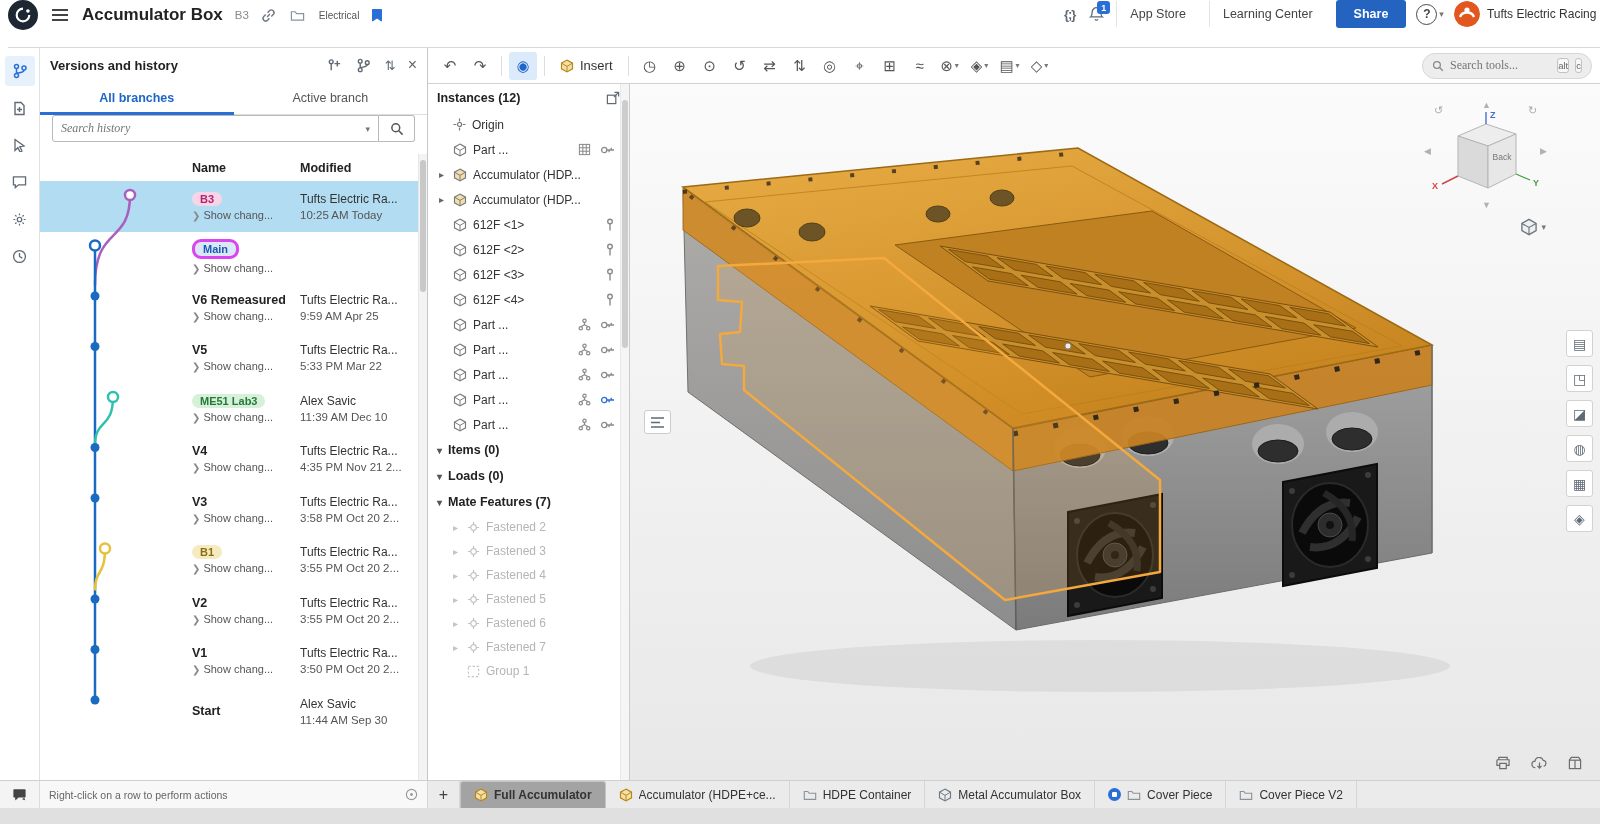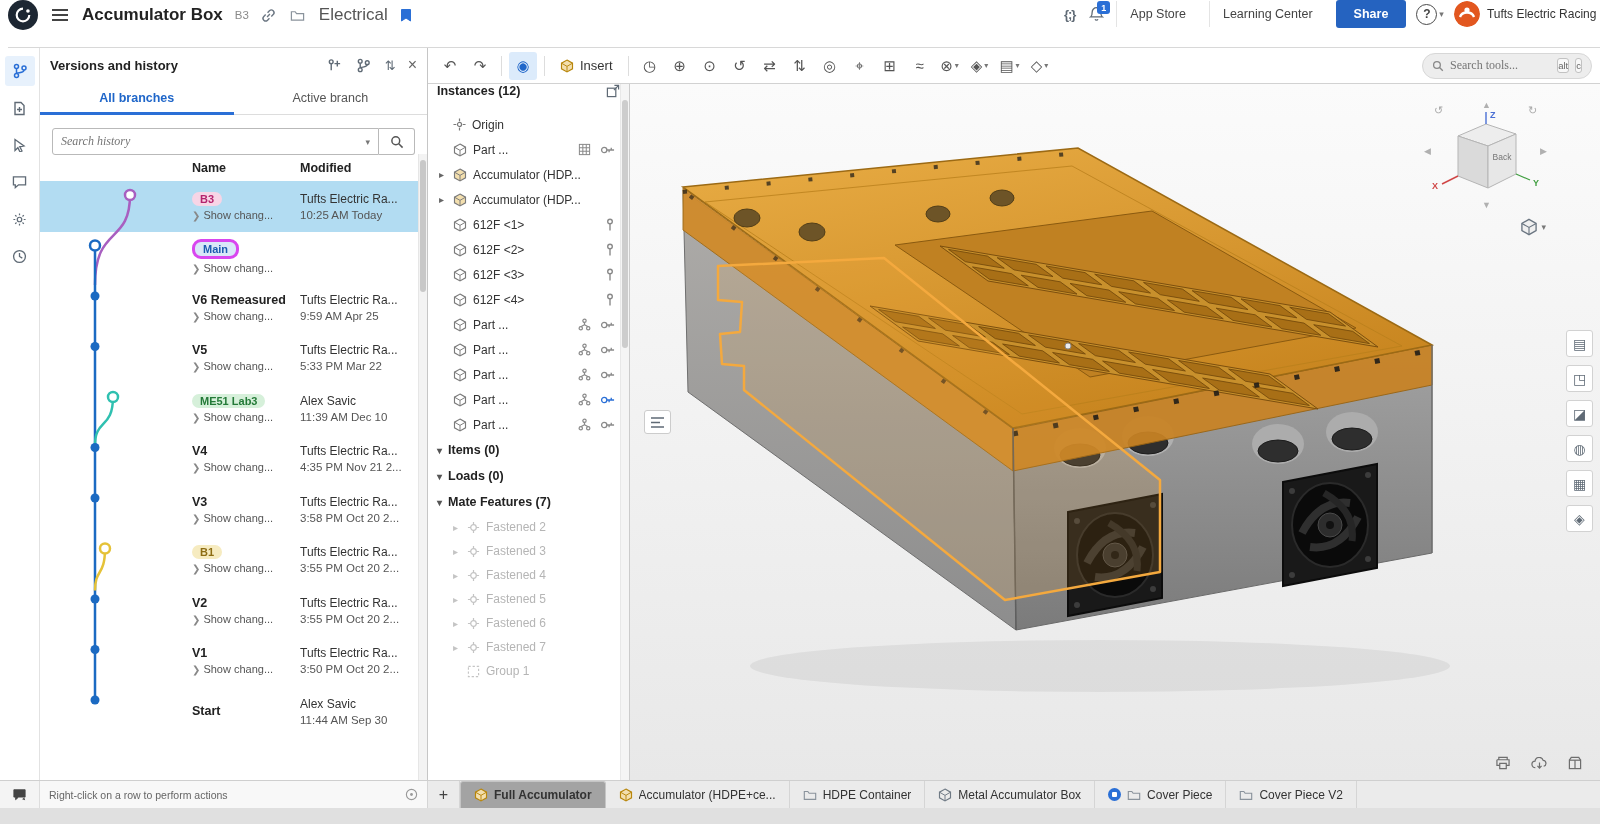--- a/index.html
+++ b/index.html
@@ -11,21 +11,21 @@
 
 
 .topbar{position:absolute;top:0;left:8px;width:1600px;height:48px;background:#fff;border-bottom:1px solid #d8d8d8;display:flex;align-items:flex-start;padding:0 0;z-index:20}
 .tb-left{display:flex;align-items:center;gap:10px}
 .logo{width:30px;height:30px;border-radius:50%;background:#1d2733;display:flex;align-items:center;justify-content:center}
 .burger{display:flex;flex-direction:column;gap:3px;padding:4px}
 .burger i{display:block;width:16px;height:2px;background:#444}
 .doc-title{font-size:17px;font-weight:700;color:#222;white-space:nowrap}
 .doc-ver{font-size:11.5px;color:#8a8a8a;margin-left:2px}
 .tb-ic{color:#6b7682;display:flex;align-items:center;padding:2px}
-.folder-lbl{font-size:17px;color:#555;margin-left:2px}
+.folder-lbl{font-size:10px;color:#555;margin-left:2px}
 .tb-right{margin-left:auto;display:flex;align-items:center;gap:10px}
 .tb-braces{font-size:13px;color:#5f6a75;font-weight:700;letter-spacing:-1px}
 .bell-wrap{position:relative;padding:2px}
 .bell-badge{position:absolute;top:-3px;right:-4px;background:#2a6fd6;color:#fff;font-size:9px;font-weight:700;min-width:13px;height:13px;border-radius:3px;display:flex;align-items:center;justify-content:center;padding:0 2px}
 .tb-text-btn{font-size:12.5px;color:#444;padding:0 13px;height:26px;display:flex;align-items:center;border-left:1px solid #e4e4e4;white-space:nowrap}
 .share-btn{background:#2563c0;color:#fff;font-size:12.5px;font-weight:700;padding:7px 18px;border-radius:3px;white-space:nowrap}
 .help-btn{display:flex;align-items:center;gap:2px}
 .help-circle{width:21px;height:21px;border:1.6px solid #4a4a4a;border-radius:50%;display:flex;align-items:center;justify-content:center;font-size:12px;font-weight:700;color:#444}
 .caret{font-size:9px;color:#777}
 .account{display:flex;align-items:center;gap:7px}
@@ -40,21 +40,21 @@
 
 .versions{position:absolute;left:40px;top:48px;width:388px;bottom:44px;background:#fff;border-right:1px solid #c6c6c6;display:flex;flex-direction:column;z-index:9}
 .v-head{height:34px;display:flex;align-items:center;padding:0 10px;flex:none}
 .v-title{font-weight:700;font-size:13px;color:#222}
 .v-head-icons{margin-left:auto;display:flex;gap:10px;align-items:center;color:#5f6a75}
 .v-close{font-size:16px;color:#666;line-height:1}
 .v-tabs{height:33px;display:flex;border-bottom:1px solid #ddd;flex:none}
 .v-tab{flex:1;display:flex;align-items:center;justify-content:center;font-size:12.5px;color:#555;position:relative}
 .v-tab.active{color:#1f66c9;font-weight:700}
 .v-tab.active:after{content:"";position:absolute;left:0;right:0;bottom:-1px;height:3px;background:#2a6fd6}
-.v-search{height:40px;display:flex;align-items:flex-end;padding:0 12px;flex:none}
+.v-search{height:40px;display:flex;align-items:flex-start;padding:0 12px;flex:none}
 .v-sel{flex:1;height:27px;border:1px solid #b9b9b9;border-radius:3px 0 0 3px;display:flex;align-items:center;padding:0 8px;gap:6px;background:#fff}
 .v-sel input{border:none;outline:none;flex:1;font-style:italic;font-size:12px;color:#666;background:transparent;min-width:0}
 .v-sbtn{width:36px;height:27px;border:1px solid #b9b9b9;border-left:none;border-radius:0 3px 3px 0;display:flex;align-items:center;justify-content:center;background:#fff}
 .v-cols{height:26px;display:flex;align-items:center;font-weight:700;font-size:12.5px;color:#222;flex:none}
 .v-cols .c1{margin-left:152px;width:108px}
 .v-rows{flex:1;position:relative;overflow:hidden}
 .vrow{height:50.5px;display:flex;padding-left:152px}
 .vrow.selected{background:#b2dcf2}
 .vcell-name{width:108px;display:flex;flex-direction:column;justify-content:center;gap:3px}
 .vcell-mod{flex:1;display:flex;flex-direction:column;justify-content:center;gap:3px;padding-right:16px;min-width:0}
@@ -82,21 +82,21 @@
 .insert-btn{height:28px;display:flex;align-items:center;gap:6px;padding:0 8px;border-radius:3px;font-size:13px;color:#333}
 .tools-search{margin-left:auto;height:26px;background:#ededed;border:1px solid #d7d7d7;border-radius:13px;display:flex;align-items:center;padding:0 9px;gap:6px;width:170px}
 .tools-search input{border:none;outline:none;background:transparent;font-size:12px;color:#777;flex:1;min-width:0}
 .kbd{font-size:9.5px;color:#666;border:1px solid #c2c2c2;border-radius:3px;background:#f8f8f8;padding:0 0;line-height:13px}
 .content{position:absolute;top:36px;left:0;right:0;bottom:0;display:flex}
 
 
 .tree{width:202px;background:#fff;border-right:1px solid #ccc;position:relative;z-index:7;display:flex;flex-direction:column}
 .t-filter{height:32px;display:flex;align-items:center;gap:6px;padding:0 9px;flex:none}
 .t-filter input{flex:1;border:none;outline:none;font-size:12px;font-style:italic;color:#777;min-width:0}
-.t-instances{height:28px;display:flex;padding:0 9px;font-weight:700;font-size:12.5px;color:#222;flex:none}
+.t-instances{height:28px;display:flex;align-items:center;padding:0 9px;font-weight:700;font-size:12.5px;color:#222;flex:none}
 .t-instances .hicon{margin-left:auto;color:#5f6a75}
 .t-list{flex:1;overflow:hidden;position:relative}
 .trow{height:25px;display:flex;align-items:center;padding:0 14px 0 8px;font-size:12px;color:#333;gap:6px}
 .trow .tchev{width:11px;font-size:10px;color:#666;flex:none;text-align:center}
 .trow .ticon{flex:none;display:flex}
 .trow .tlbl{white-space:nowrap;overflow:hidden;text-overflow:ellipsis}
 .trow .t-right{margin-left:auto;display:flex;gap:9px;align-items:center}
 .tsec{height:26px;display:flex;align-items:center;gap:6px;padding:0 9px;font-weight:700;font-size:12.5px;color:#222}
 .tsec .tchev{font-size:10px;color:#555}
 .tmate{height:24px;display:flex;align-items:center;gap:6px;padding:0 9px 0 22px;font-size:12px;color:#b5b5b5}

